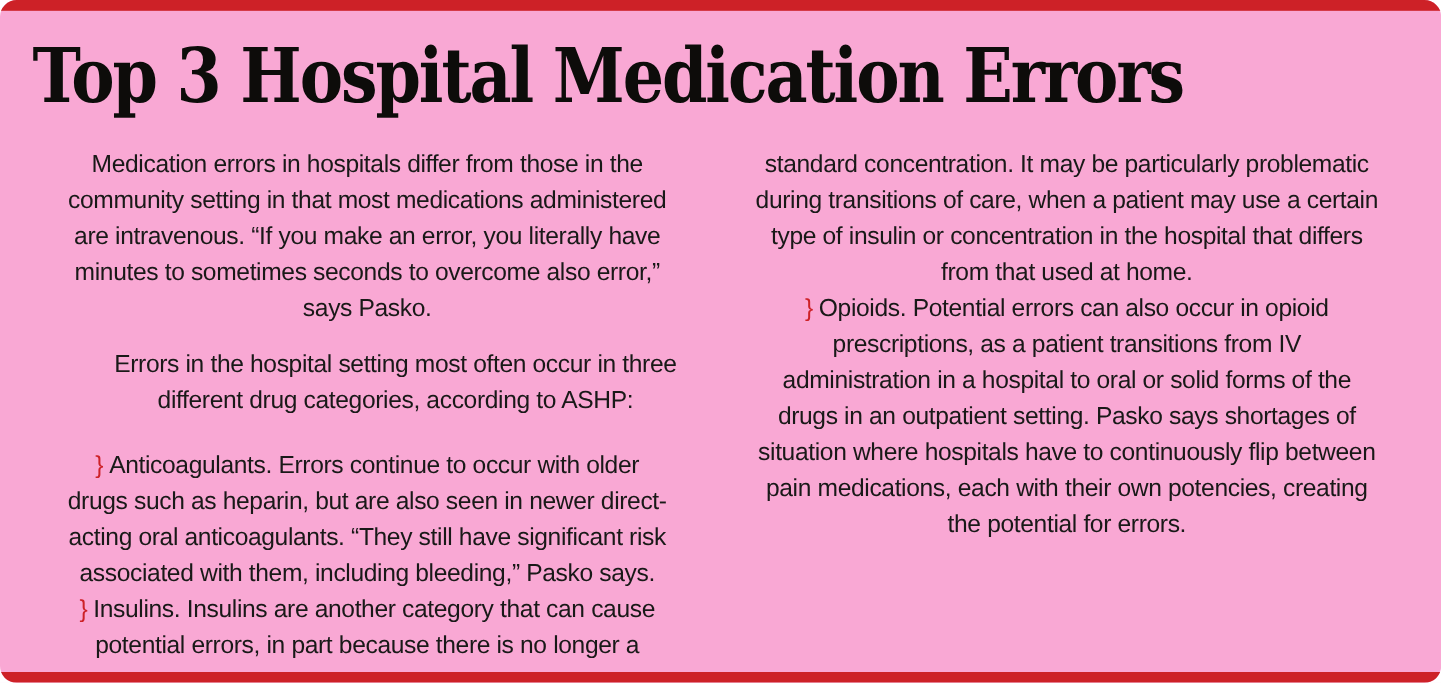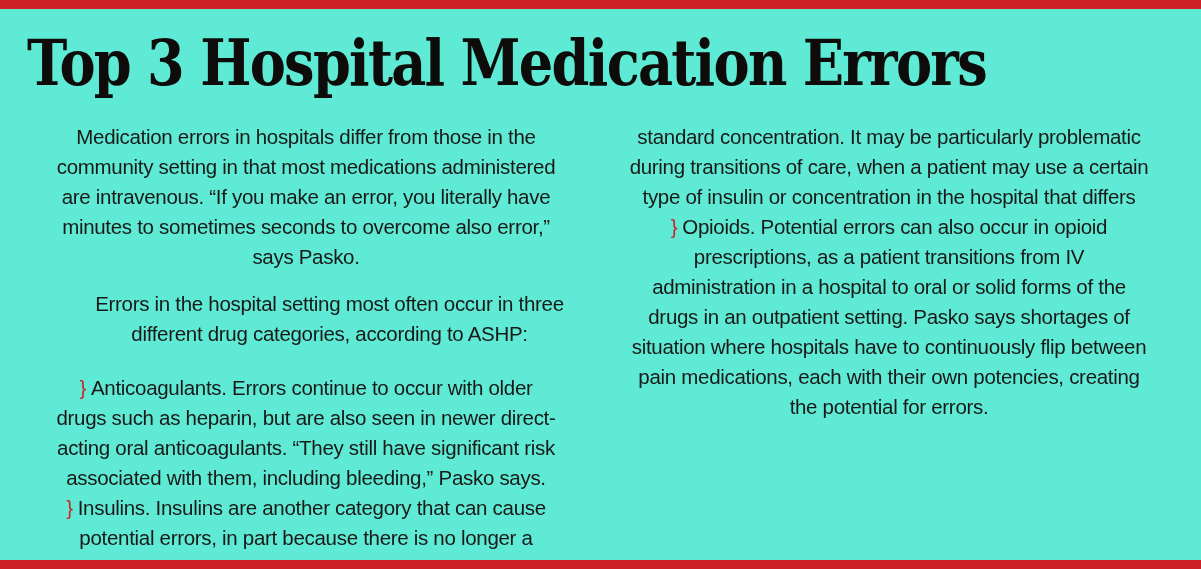--- a/index.html
+++ b/index.html
@@ -4,23 +4,24 @@
 <style>
   html, body {
     margin: 0;
     padding: 0;
     background: #ffffff;
   }
   #canvas {
     position: relative;
     width: 1201px;
     height: 569px;
-    background: #5eead4;
+    background: #f9a8d4;
     overflow: hidden;
     font-family: "Liberation Sans", sans-serif;
+    border-radius: 14px;
   }
   .accent-bar {
     position: absolute;
     left: 0;
     width: 1201px;
     height: 9px;
     background: #cd2127;
   }
   #bar-top { top: 0; }
   #bar-bottom { bottom: 0; }
@@ -107,20 +108,21 @@
       <div class="tline"><span class="brace">}</span><span>Insulins. Insulins are another category that can cause</span></div>
       <div class="tline"><span>potential errors, in part because there is no longer a</span></div>
     </div>
   </div>
 
   <div id="col-right" class="col">
     <div class="para">
       <div class="tline"><span>standard concentration. It may be particularly problematic</span></div>
       <div class="tline"><span>during transitions of care, when a patient may use a certain</span></div>
       <div class="tline"><span>type of insulin or concentration in the hospital that differs</span></div>
+      <div class="tline"><span>from that used at home.</span></div>
     </div>
 
     <div class="para">
       <div class="tline"><span class="brace">}</span><span>Opioids. Potential errors can also occur in opioid</span></div>
       <div class="tline"><span>prescriptions, as a patient transitions from IV</span></div>
       <div class="tline"><span>administration in a hospital to oral or solid forms of the</span></div>
       <div class="tline"><span>drugs in an outpatient setting. Pasko says shortages of</span></div>
       <div class="tline"><span>situation where hospitals have to continuously flip between</span></div>
       <div class="tline"><span>pain medications, each with their own potencies, creating</span></div>
       <div class="tline"><span>the potential for errors.</span></div>

